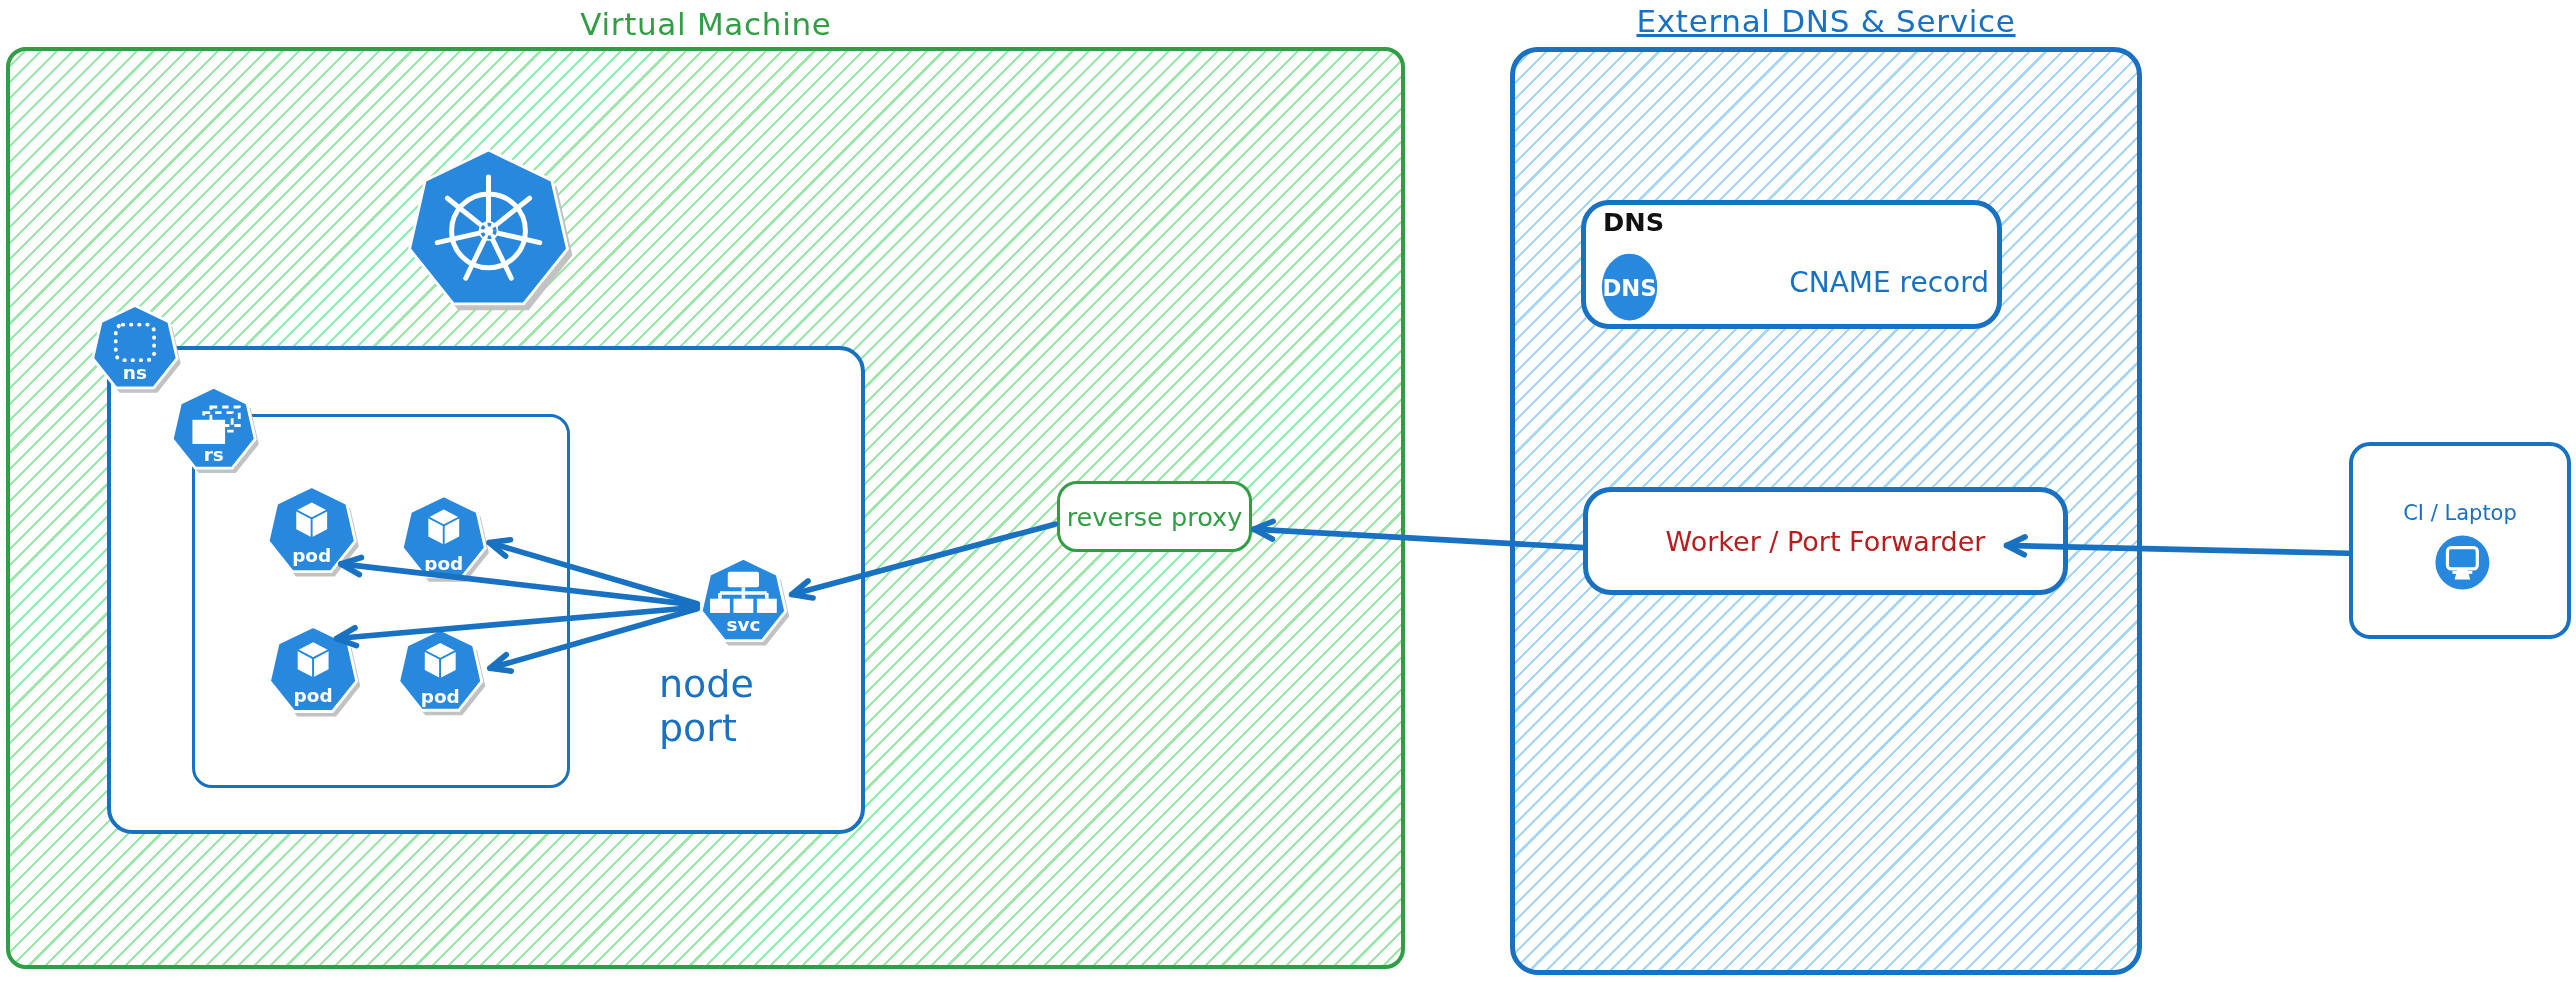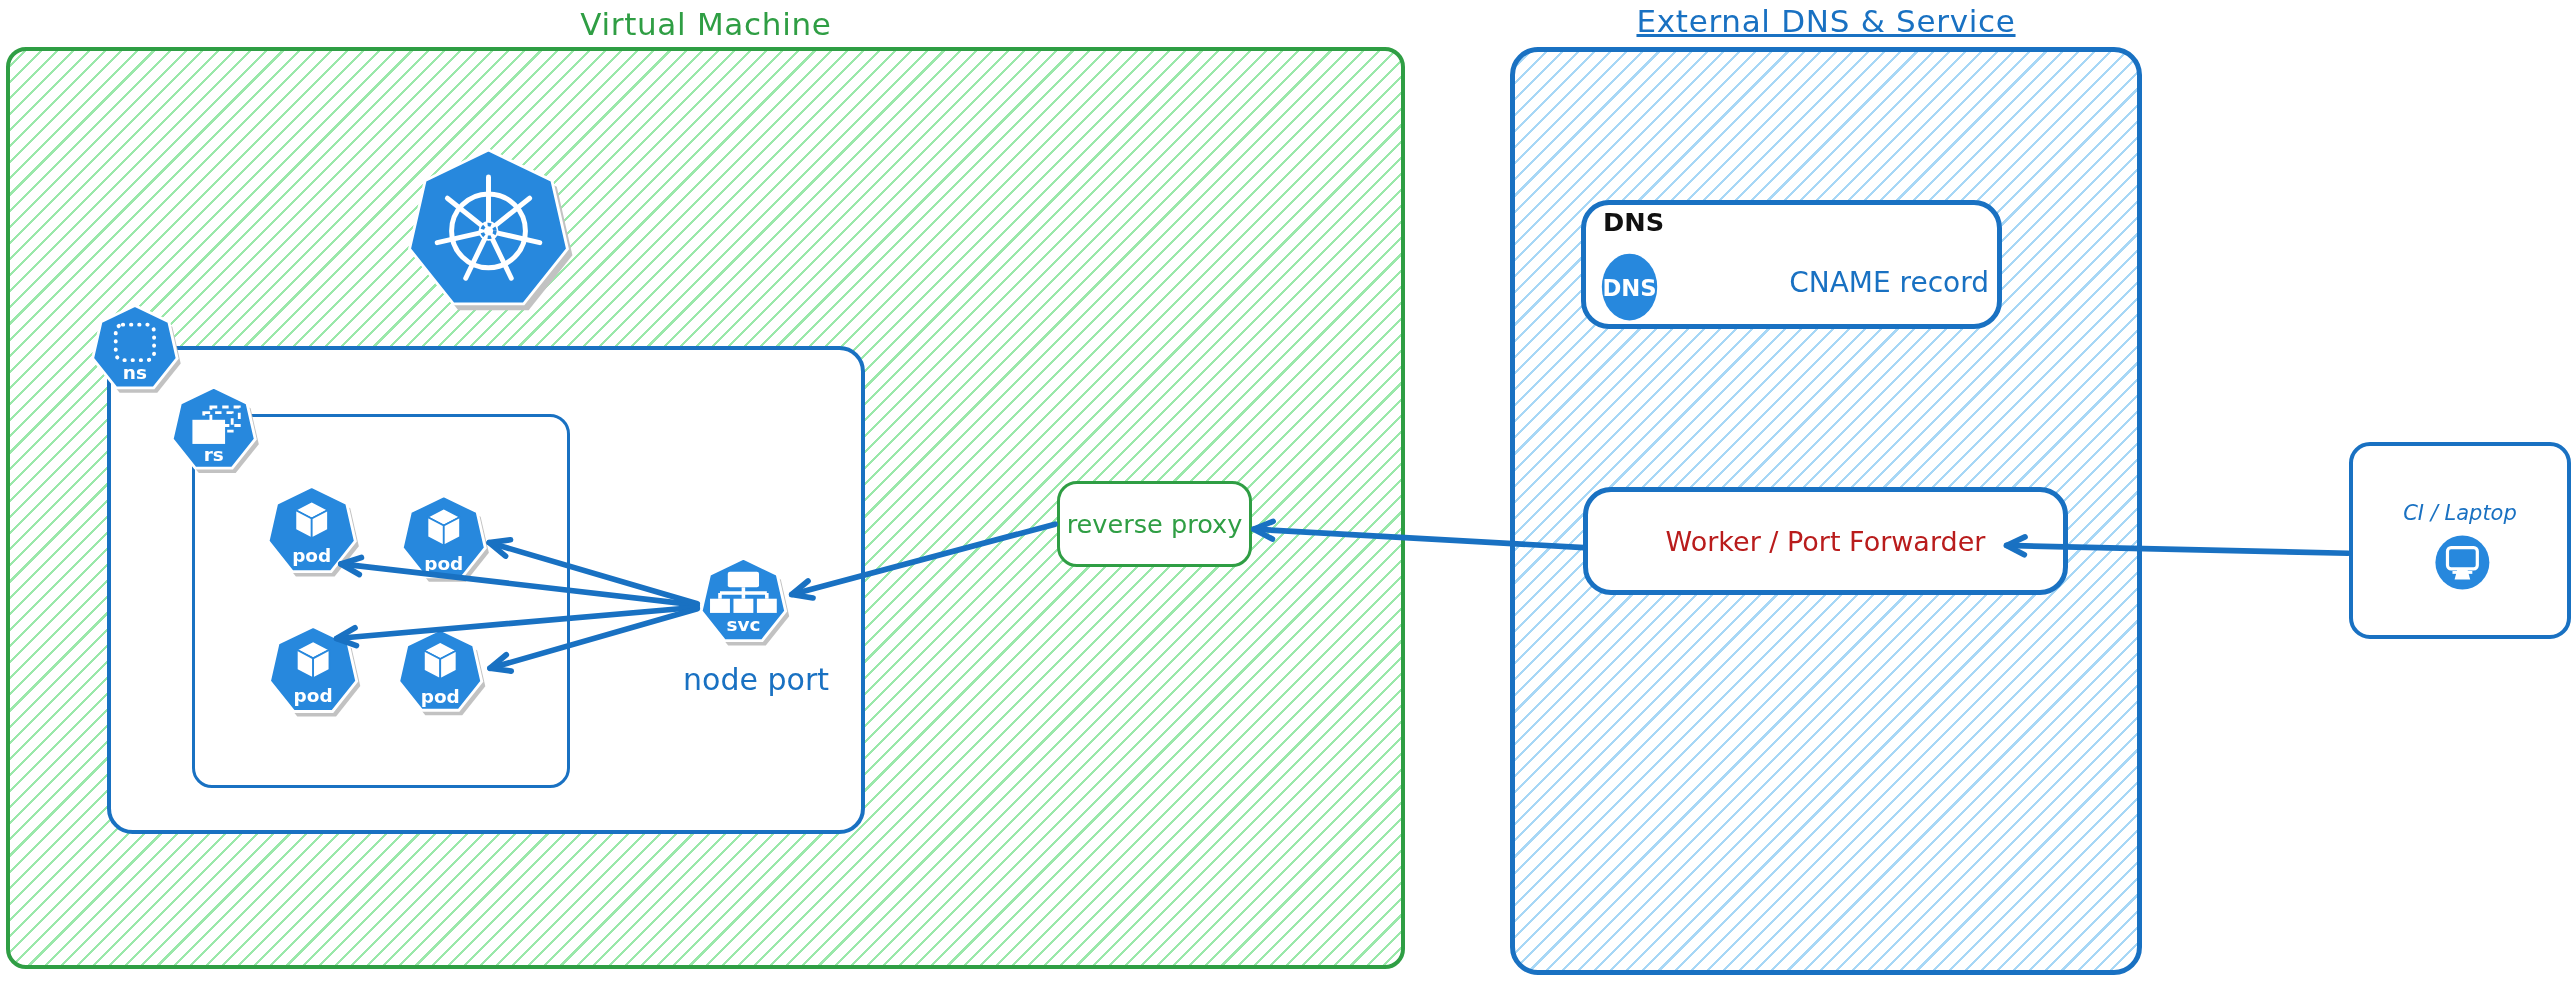--- a/index.html
+++ b/index.html
@@ -61,36 +61,36 @@
 
   <div class="title t-green" style="left:6.4px; top:6px; width:1399px;">Virtual Machine</div>
   <div class="title t-blue" style="left:1510px; top:2.8px; width:632px;text-decoration:underline;">External DNS &amp; Service</div>
 
   <div class="box hatch-green" style="left:6.4px; top:47px; width:1399px; height:922px;"></div>
   <div class="box hatch-blue" style="left:1510px; top:47px; width:632px; height:928px;"></div>
 
   <div class="box" style="left:107px; top:346px; width:758px; height:488px; background:#fff; border:4.3px solid #1971c2; border-radius:25.6px;"></div>
   <div class="box" style="left:192px; top:414px; width:378px; height:374px; background:#fff; border:3.6px solid #1971c2; border-radius:20px;"></div>
 
-  <div class="box white-green flexc" style="left:1057px; top:481px; width:195px; height:86px; font-size:25.6px; color:#2f9e44;">
+  <div class="box white-green flexc" style="left:1057px; top:481px; width:195px; height:71px; font-size:25.6px; color:#2f9e44;">
     <span>reverse proxy</span>
   </div>
 
   <div class="box white-blue" style="left:1581px; top:200px; width:421px; height:129px; border-width:5px; border-radius:28px;"></div>
   <div class="lbl" style="left:1603px; top:207px; font-size:25.6px; color:#111; font-weight:600;">DNS</div>
   <div class="lbl" style="left:1669px; top:266px; width:320px; text-align:right; font-size:28px;">CNAME record</div>
 
   <div class="box white-blue flexc" style="left:1583px; top:487px; width:485px; height:108px; border-width:5px; border-radius:28px; font-size:27px; color:#b91c1c;">
     <span>Worker / Port Forwarder</span>
   </div>
 
   <div class="box white-blue" style="left:2349px; top:442px; width:222px; height:197px; border-radius:21px;"></div>
-  <div class="lbl" style="left:2349px; top:501px; width:222px; text-align:center; font-size:21px;font-style:italic;">CI / Laptop</div>
-
-  <div class="lbl" style="left:659px; top:662px; width:170px; text-align:right; font-size:30px;">node port</div>
+  <div class="lbl" style="left:2349px; top:501px; width:222px; text-align:center; font-size:21px;">CI / Laptop</div>
+
+  <div class="lbl" style="left:659px; top:662px; width:170px; text-align:left; font-size:38px;">node port</div>
 
   <svg class="overlay" width="2576" height="983" viewBox="0 0 3628 1384">
     <defs>
       <polygon id="hep60" points="0,-60 46.9,-37.4 58.5,13.4 26,54.1 -26,54.1 -58.5,13.4 -46.9,-37.4"></polygon>
       <polygon id="hep61" points="0,-61 47.7,-38 59.5,13.6 26.5,55 -26.5,55 -59.5,13.6 -47.7,-38"></polygon>
       <polygon id="hep63" points="0,-63 49.3,-39.3 61.4,14 27.3,56.8 -27.3,56.8 -61.4,14 -49.3,-39.3"></polygon>
       <polygon id="hep114" points="0,-114 89.2,-71.1 111.2,25.4 49.5,102.7 -49.5,102.7 -111.2,25.4 -89.2,-71.1"></polygon>
       <g id="cube">
         <polygon points="0,-36 23,-24 0,-12 -23,-24" fill="#fff" stroke="#2788dd" stroke-width="2.5" stroke-linejoin="round"></polygon>
         <polygon points="-23,-24 0,-12 0,16 -23,4" fill="#fff" stroke="#2788dd" stroke-width="2.5" stroke-linejoin="round"></polygon>

